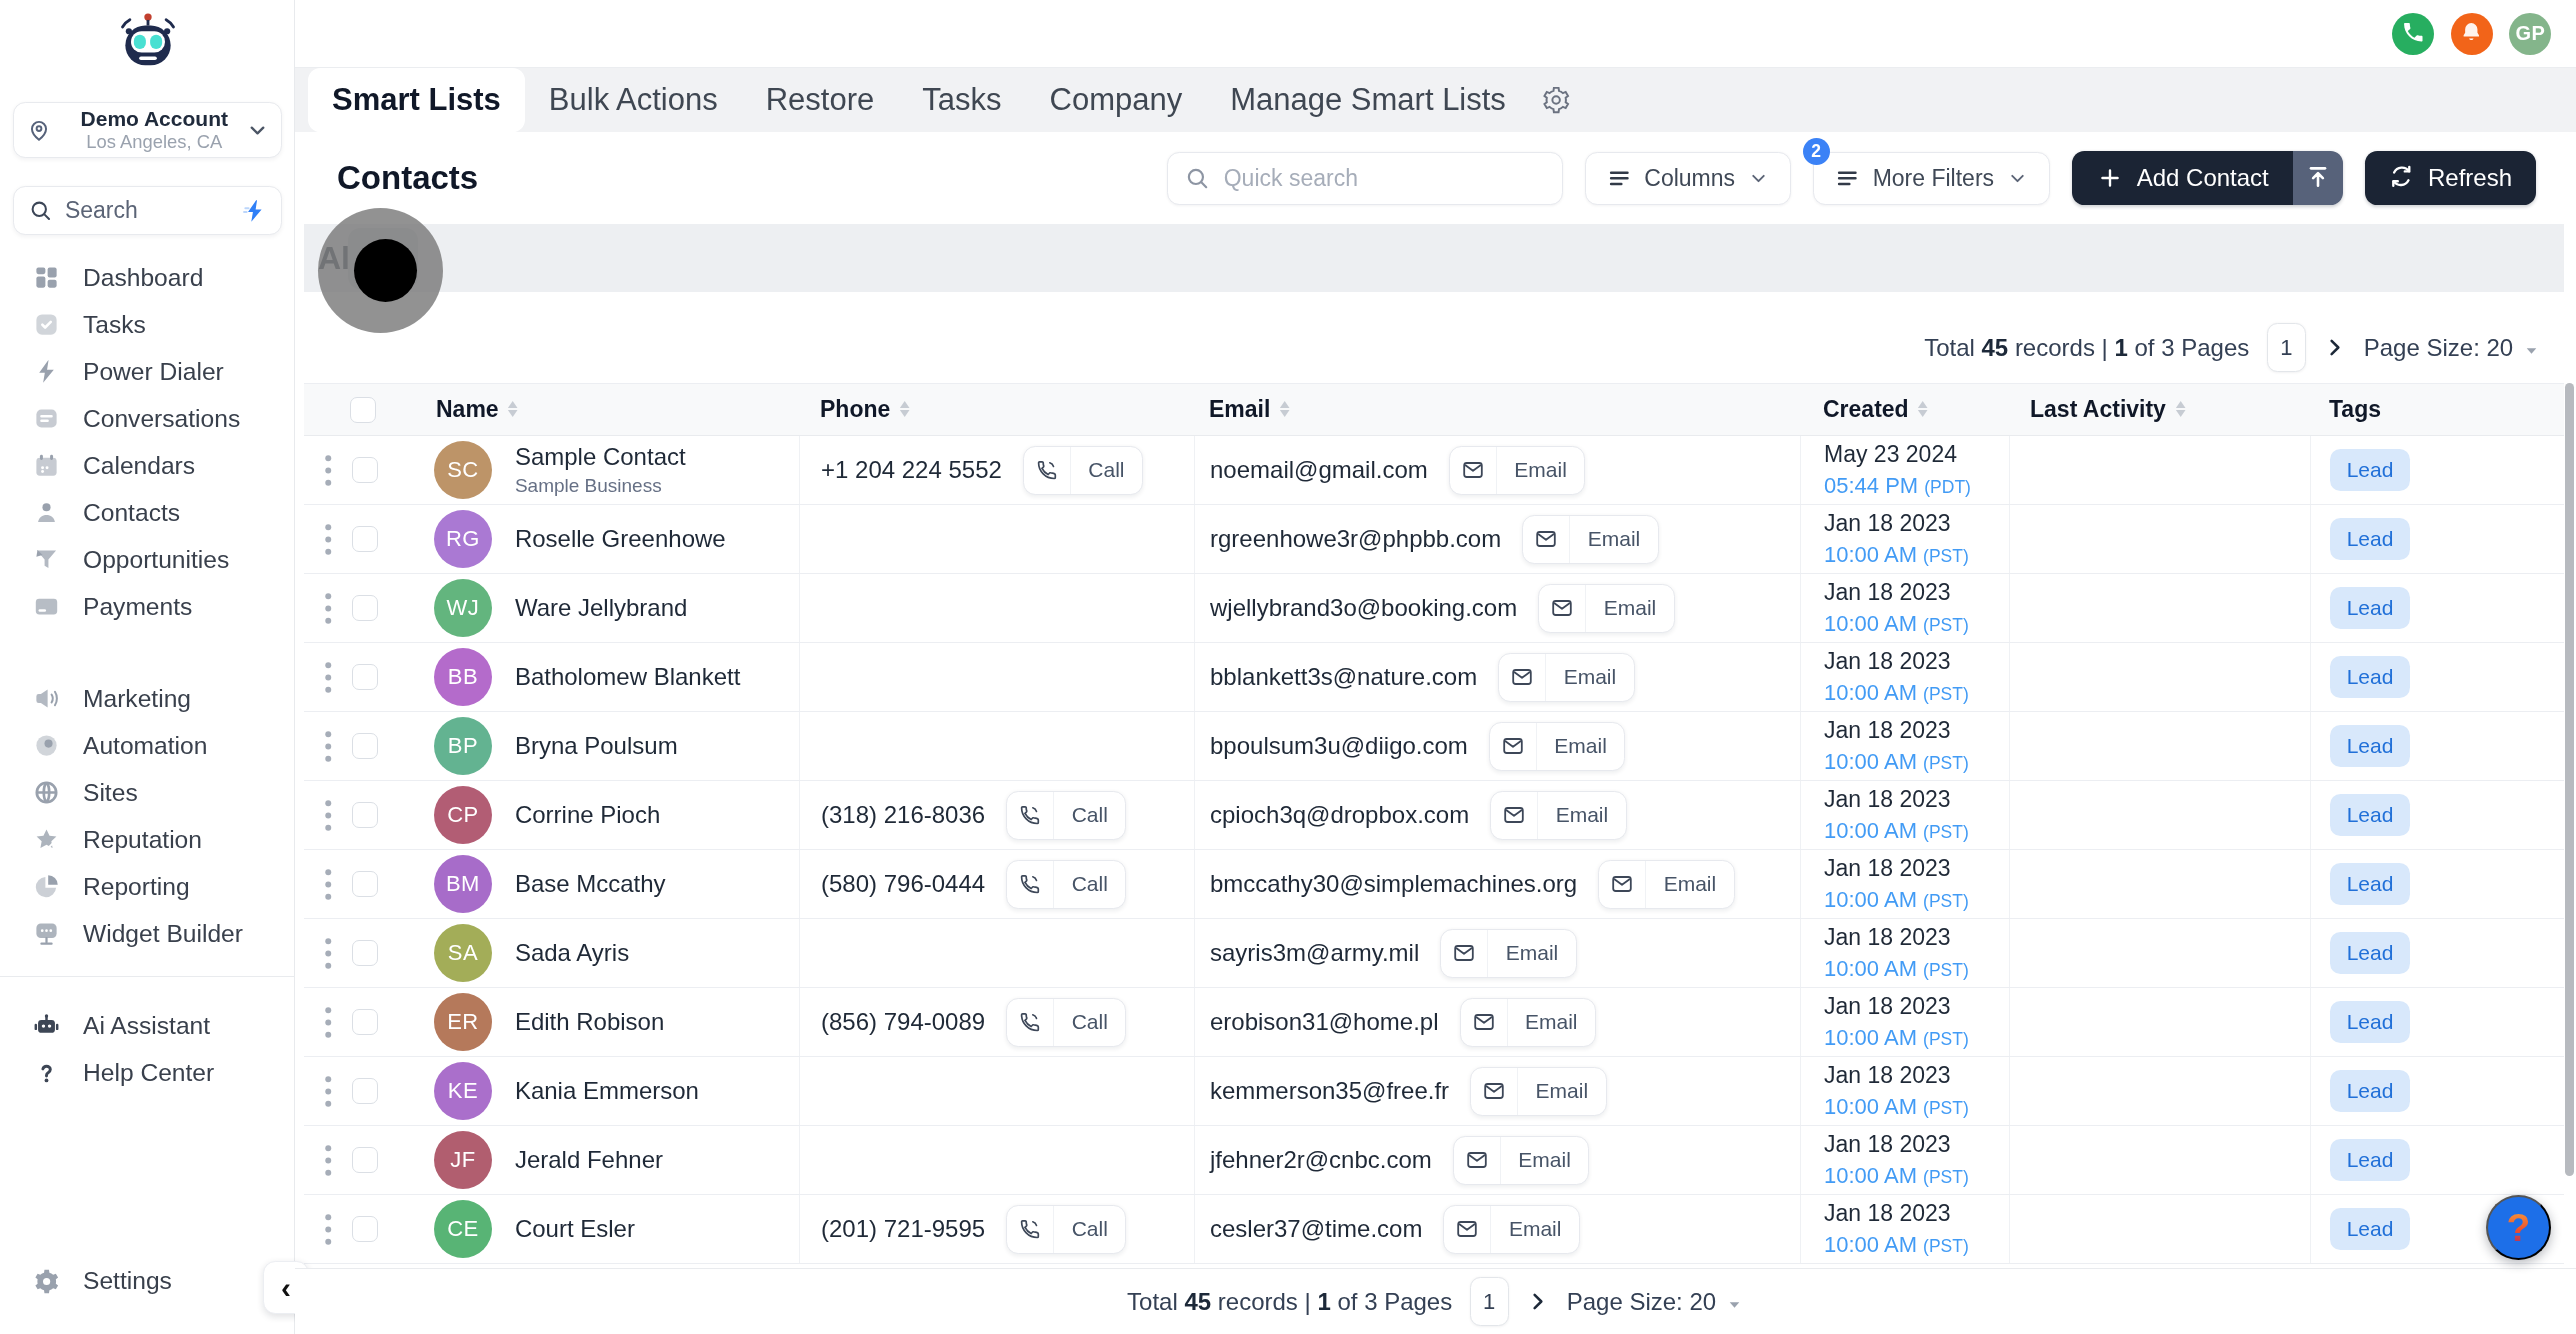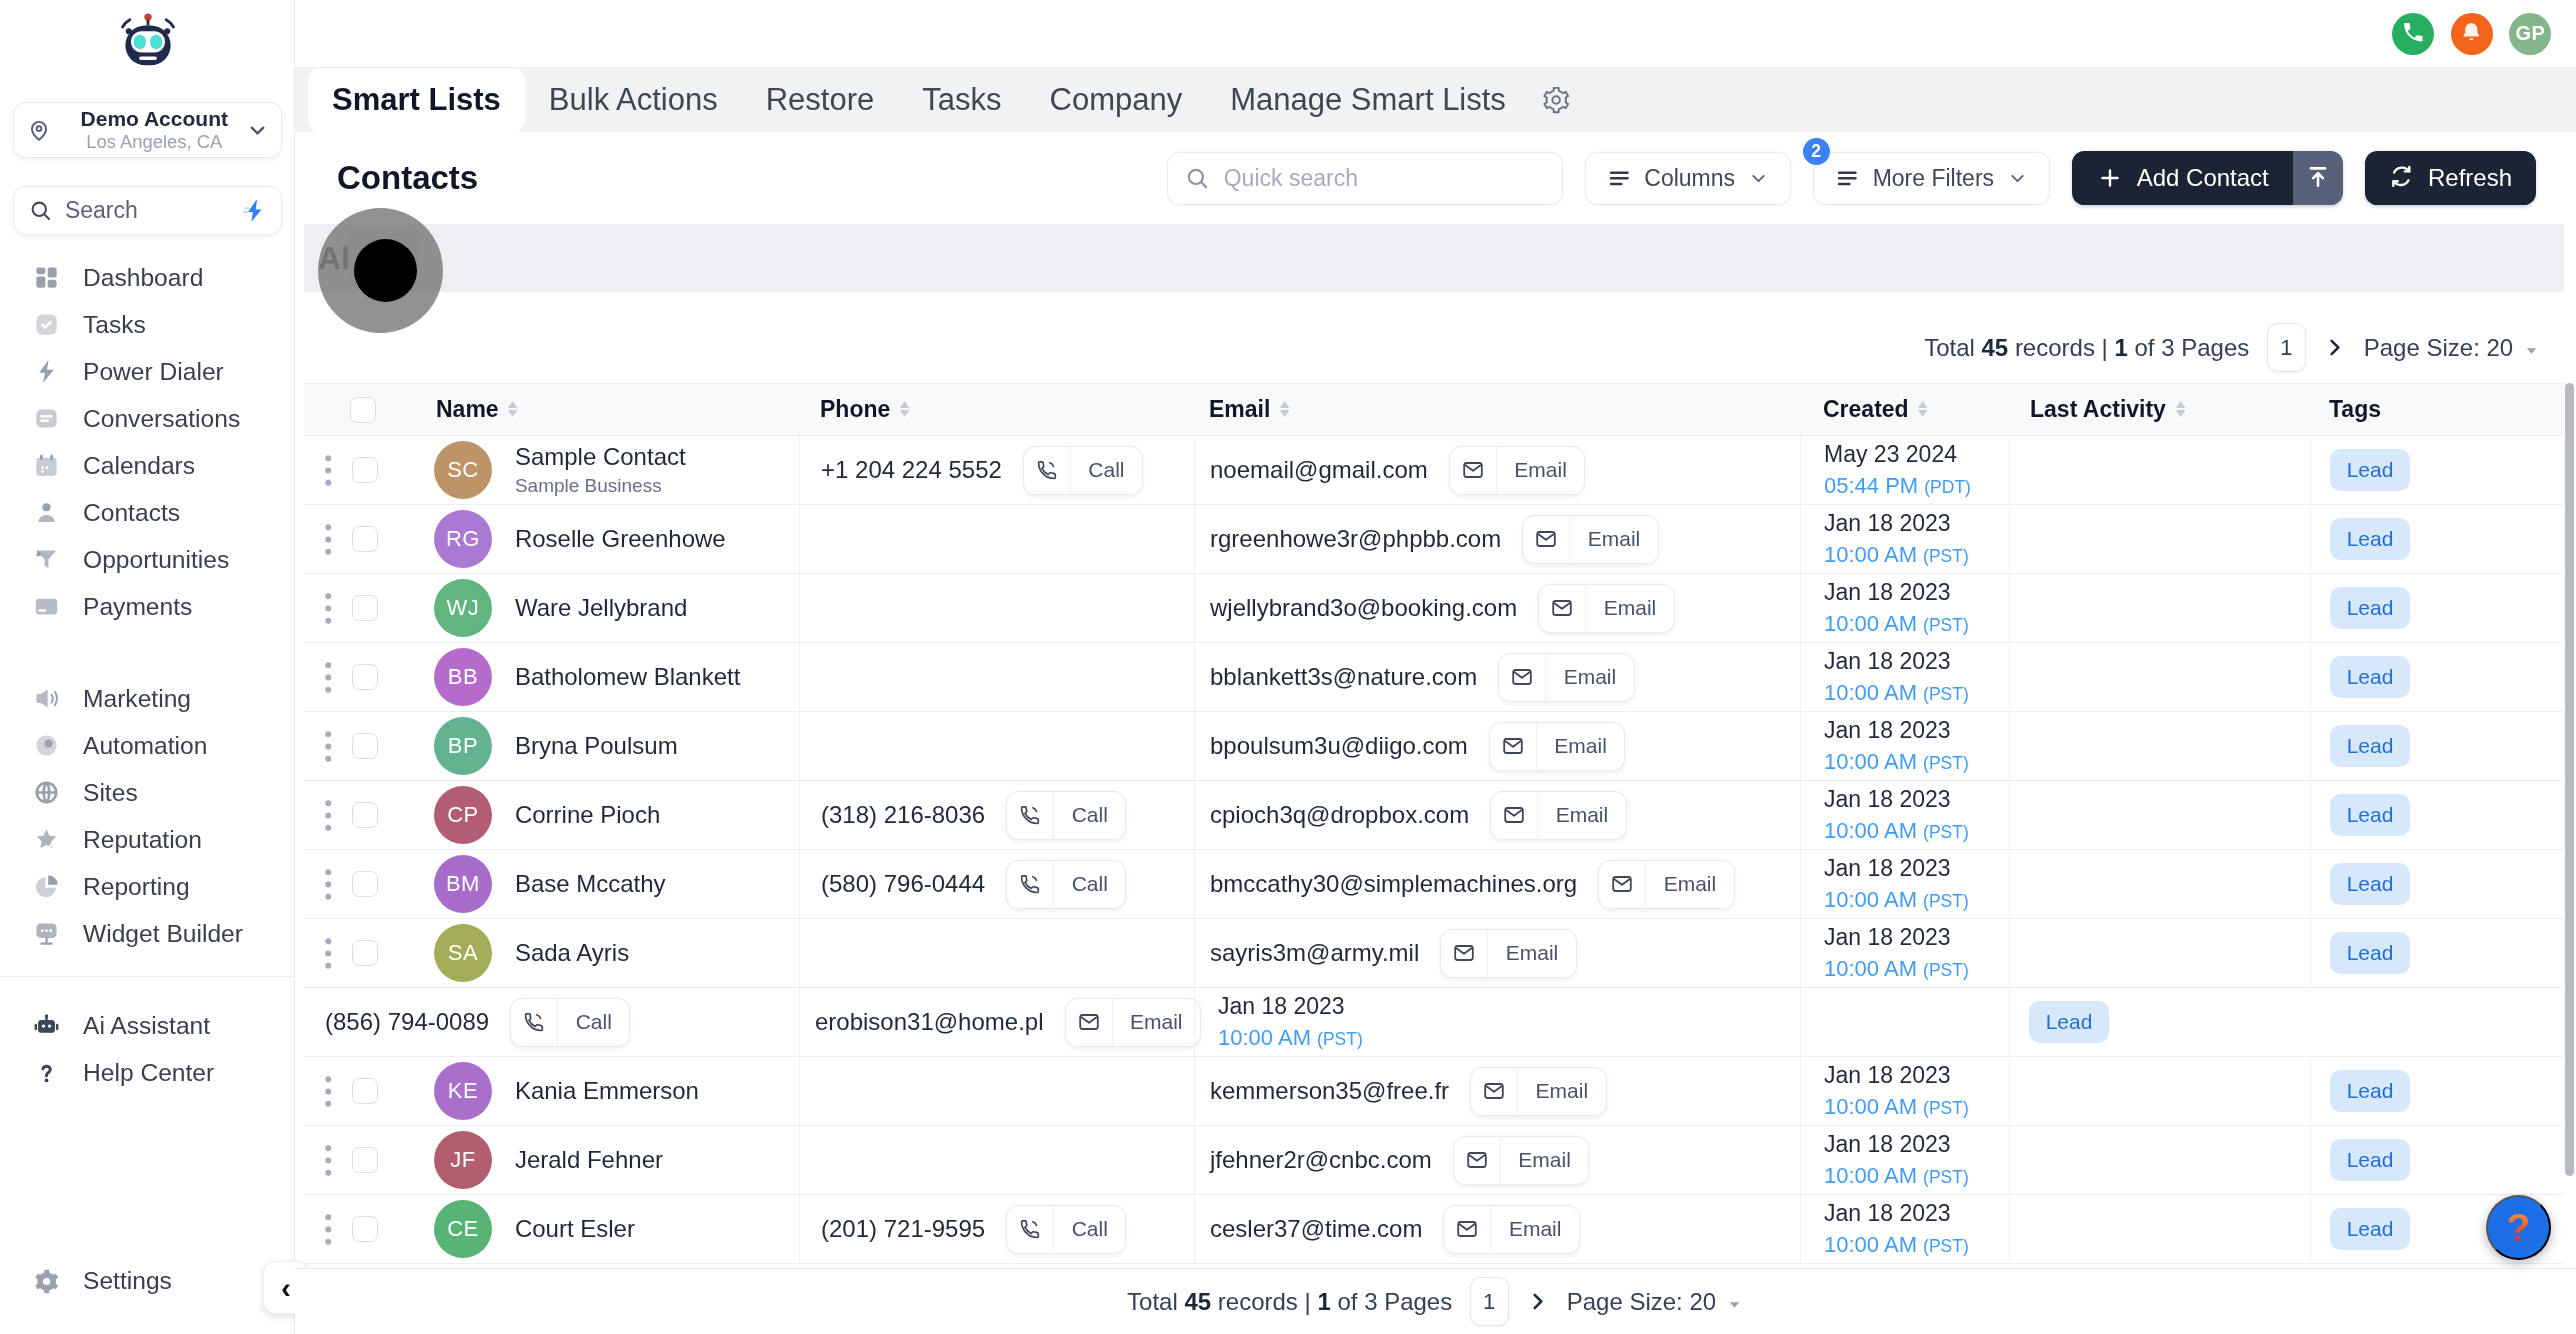--- a/index.html
+++ b/index.html
@@ -871,20 +871,35 @@
       <span class="cr-date">Jan 18 2023</span>
       <span class="cr-time"><span>10:00 AM</span> <i class="cr-tz">(PST)</i></span>
     </div>
     <div class="cell td-last"></div>
     <div class="cell td-tags">
       <span class="tag">Lead</span>
     </div>
   </div>
 
   <div class="trow">
+    <div class="cell c-name">
+      <span class="dots"><svg viewBox="0 0 12 44">
+                <circle cx="6" cy="8" r="3.4" fill="currentColor"></circle>
+                <circle cx="6" cy="22" r="3.4" fill="currentColor"></circle>
+                <circle cx="6" cy="36" r="3.4" fill="currentColor"></circle>
+              </svg></span>
+      <span class="cb"></span>
+      <span class="avatar" style="background: rgb(181, 121, 91);">
+              <i>ER</i>
+            </span>
+      <span class="nm">
+        <a class="nm-name">Edith Robison</a>
+
+      </span>
+    </div>
     <div class="cell td-phone">
       <span class="ph-text">(856) 794-0089</span>
       <span class="act-btn btn-call">
         <span class="act-ic">
                 <svg viewBox="0 0 24 24">
                   <path d="M18.8 15.3c-1.1 0-2.2-.2-3.2-.5a1 1 0 0 0-1 .2l-1.5 1.5a13.8 13.8 0 0 1-6.1-6.1L8.5 8.9a1 1 0 0 0 .2-1c-.3-1-.5-2.1-.5-3.2a1 1 0 0 0-1-.9H4.6a1 1 0 0 0-1 1c0 8.6 7 15.7 15.7 15.7a1 1 0 0 0 1-1v-2.6a1 1 0 0 0-.9-1z" fill="none" stroke="currentColor" stroke-width="1.7"></path>
                   <path d="M14.8 4.8c1.8.5 3.2 1.9 3.7 3.7" stroke="currentColor" stroke-width="1.6" fill="none" stroke-linecap="round"></path>
                 </svg>
               </span>
         <span class="act-lb">Call</span>

